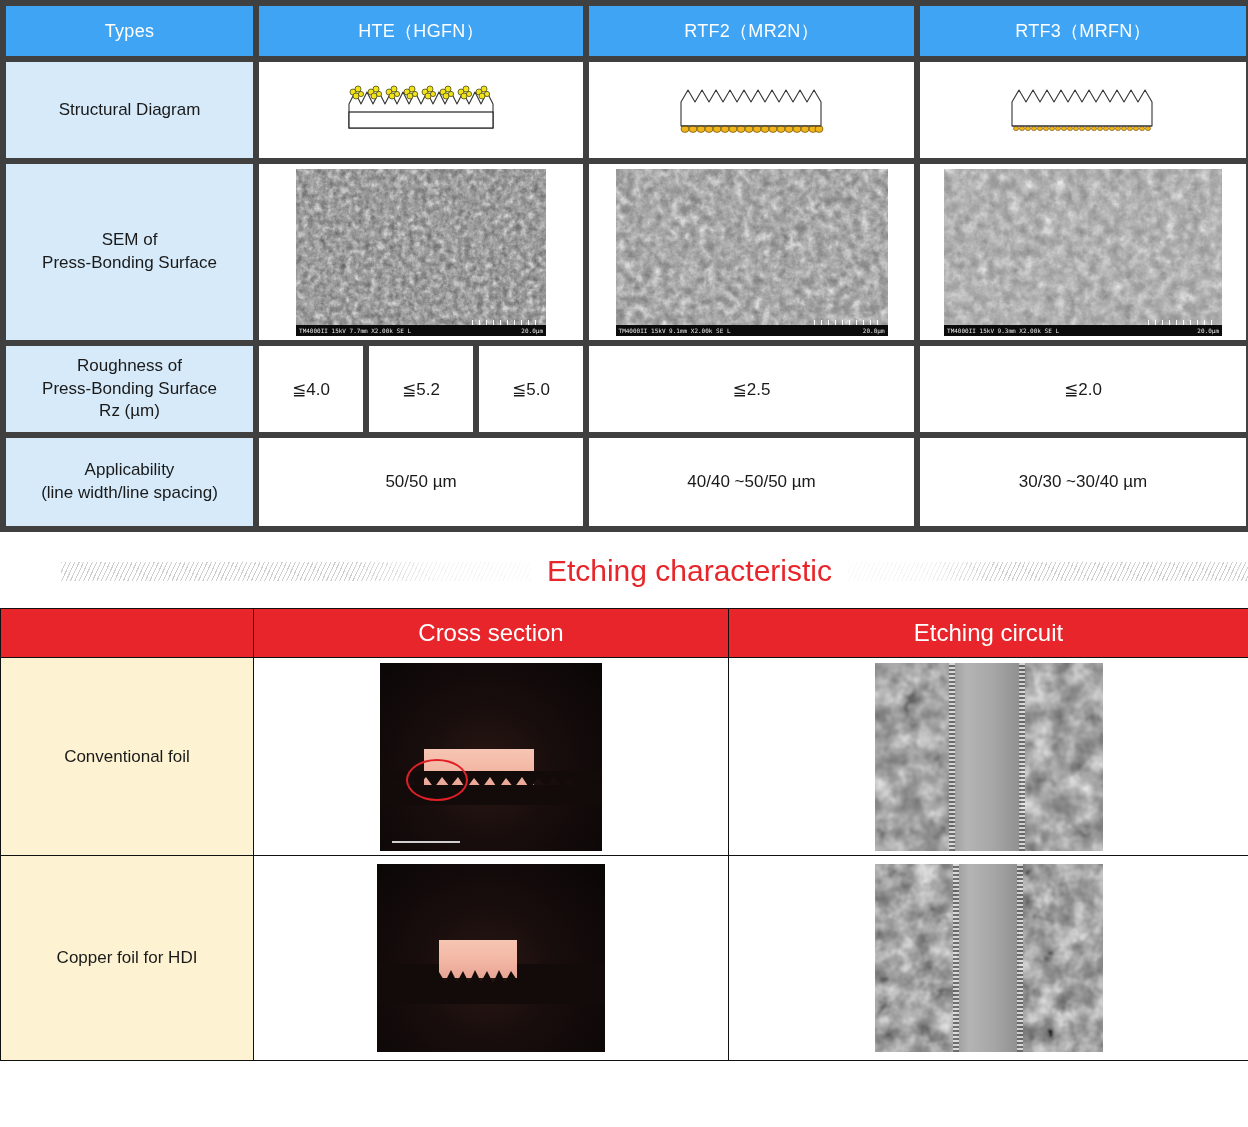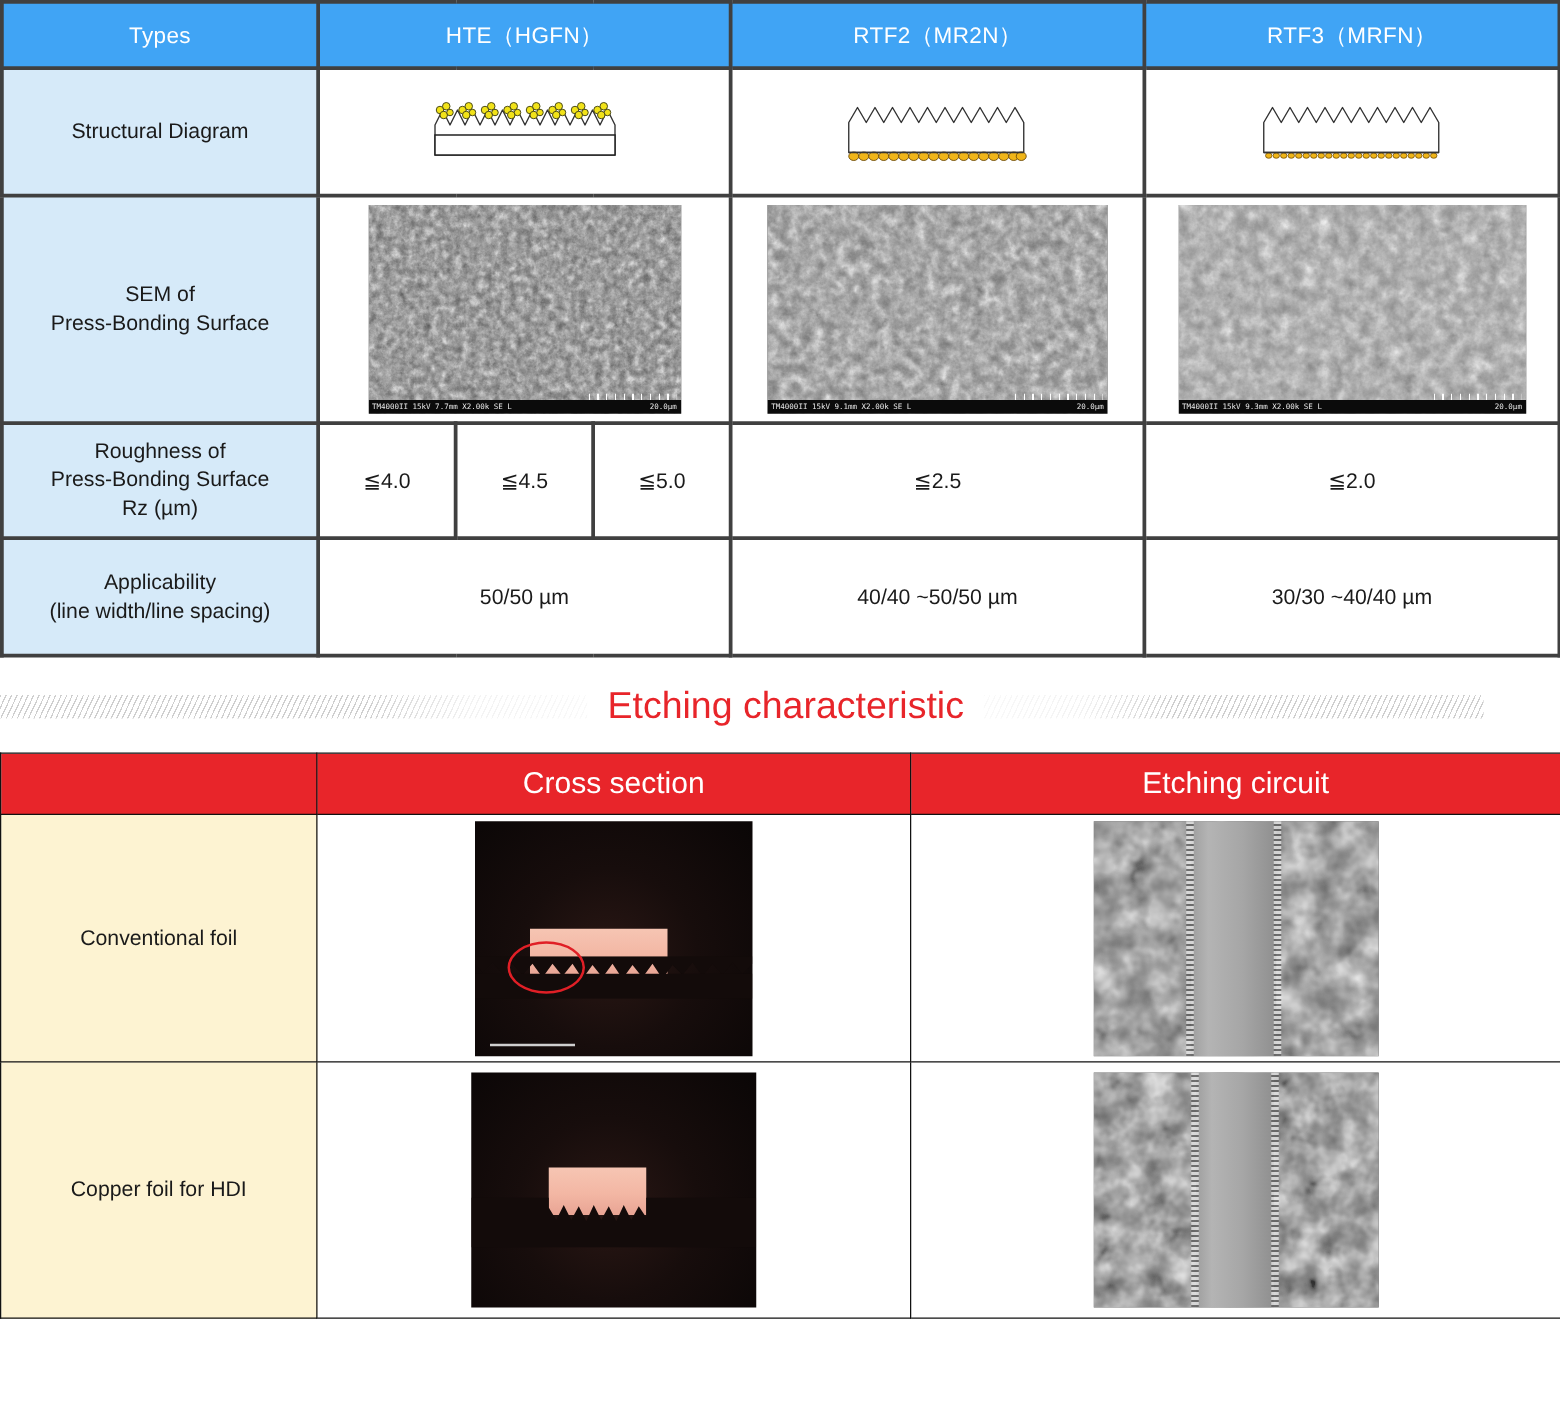--- a/index.html
+++ b/index.html
@@ -12,21 +12,21 @@
     overflow:hidden;
   }
   
   .t1{
     border-collapse:collapse;
     table-layout:fixed;
     width:1248px;
     margin:0;
   }
   .t1 td,.t1 th{
-    border:3px solid #404040;
+    border:6px solid #404040;
     padding:0;
     text-align:center;
     vertical-align:middle;
     font-weight:normal;
   }
   .t1 .hdr{
     background:#40a4f5;
     color:#ffffff;
     font-size:18px;
     height:50px;
@@ -75,21 +75,21 @@
   .sem-ticks{
     position:absolute;right:4px;bottom:11px;height:5px;width:70px;
     background:repeating-linear-gradient(to right,#ffffff 0 1px,transparent 1px 7px);
   }
 
   
   .banner{
     height:62px;
     display:flex;
     align-items:center;
-    justify-content:flex-start;
+    justify-content:flex-end;
     gap:0px;
     margin-top:8px;
   }
   .hatch{
     height:19px;
     flex:0 0 auto;
     background-image:repeating-linear-gradient(115deg,#cfcfcf 0 1px,rgba(255,255,255,0) 1px 4px);
   }
   .hatch.left{width:470px;
     -webkit-mask-image:linear-gradient(to right,rgba(0,0,0,1) 0%,rgba(0,0,0,1) 62%,rgba(0,0,0,.25) 80%,rgba(0,0,0,.12) 100%);
@@ -403,34 +403,34 @@
     </tr>
 
 
     <tr class="r-rough">
       <td class="rowlbl">
         <div>Roughness of</div>
         <div>Press-Bonding Surface</div>
         <div>Rz (µm)</div>
       </td>
       <td class="val">≦4.0</td>
-      <td class="val">≦4.5</td>
+      <td class="val">≦5.2</td>
       <td class="val">≦5.0</td>
       <td class="val">≦2.5</td>
       <td class="val">≦2.0</td>
     </tr>
 
     <tr class="r-appl">
       <td class="rowlbl">
         <div>Applicability</div>
         <div>(line width/line spacing)</div>
       </td>
       <td class="val" colspan="3">50/50 µm</td>
       <td class="val">40/40 ~50/50 µm</td>
-      <td class="val">30/30 ~40/40 µm</td>
+      <td class="val">30/30 ~30/40 µm</td>
     </tr>
   </tbody>
 </table>
 
 <div class="banner">
   <div class="hatch left"></div>
   <div class="banner-title">Etching characteristic</div>
   <div class="hatch right"></div>
 </div>
 

